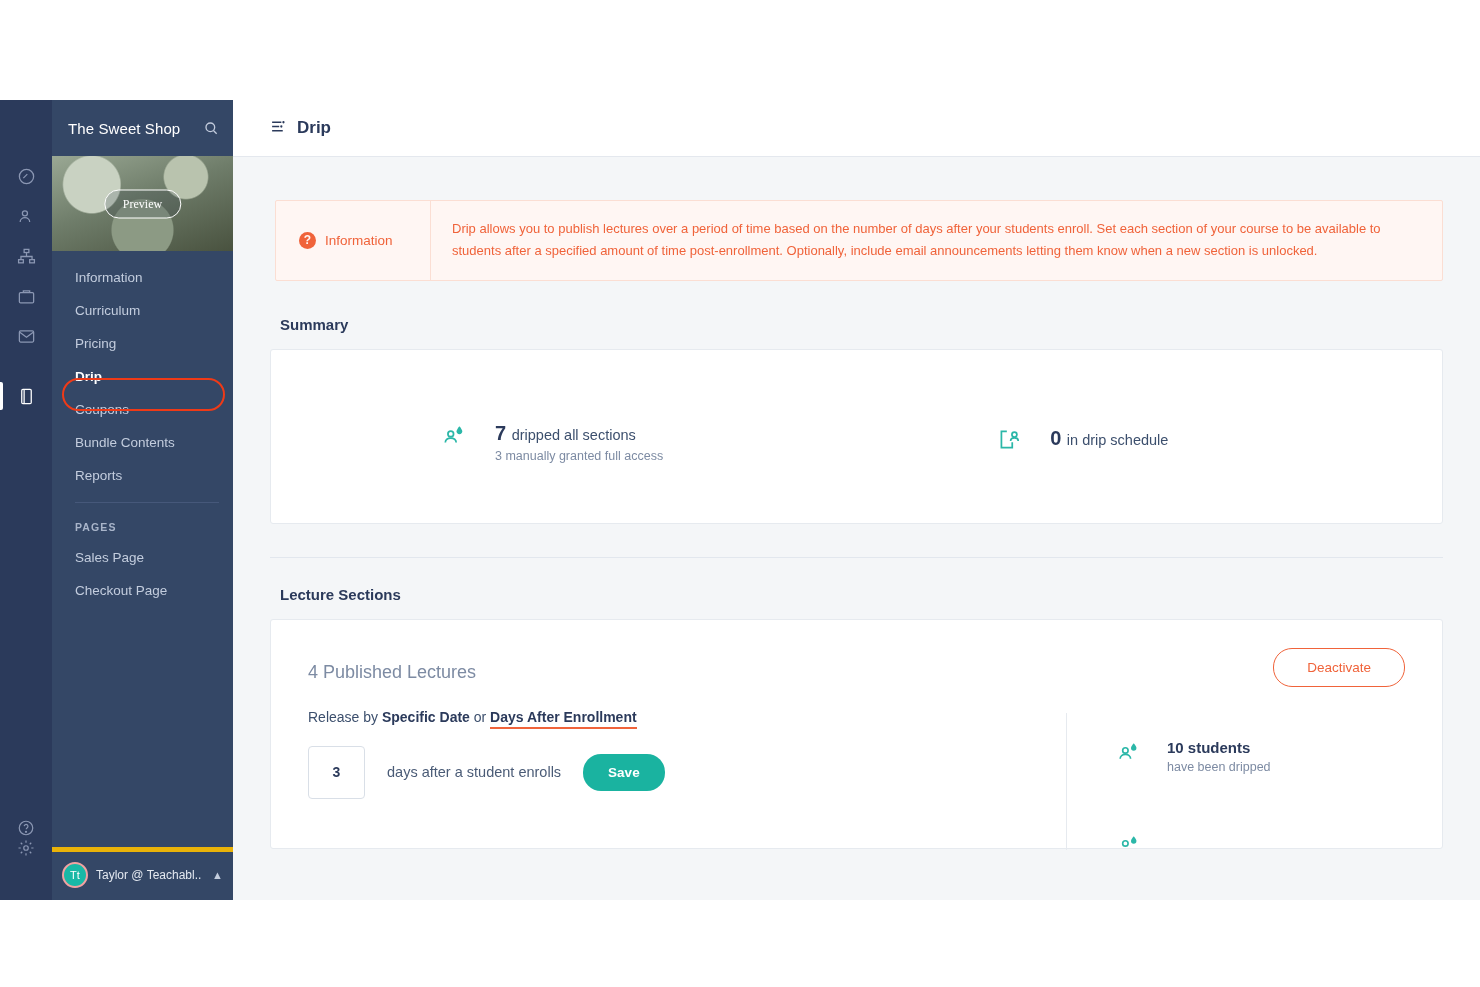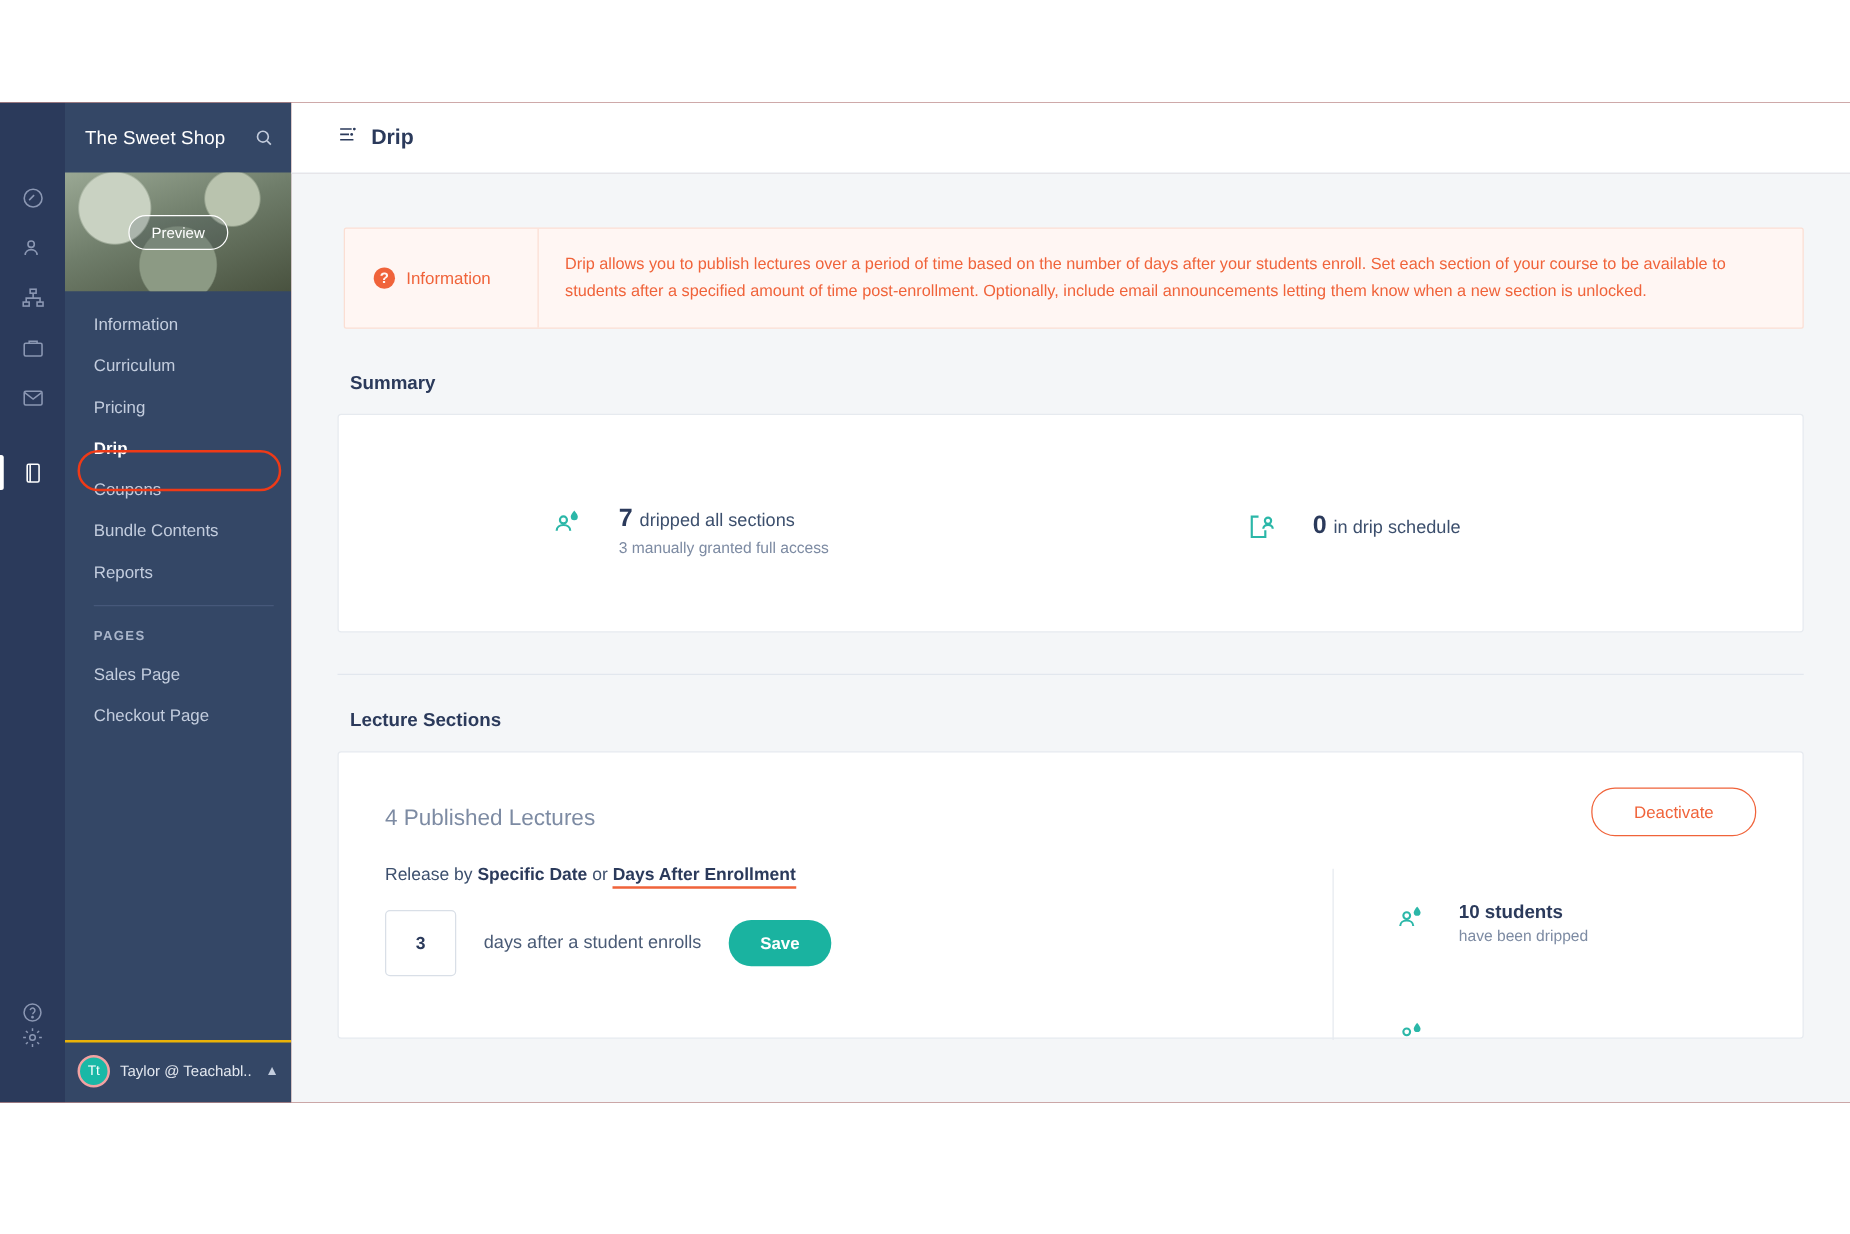--- a/index.html
+++ b/index.html
@@ -5,23 +5,23 @@
   * { box-sizing: border-box; margin: 0; padding: 0; }
   html, body {
     width: 1480px;
     height: 987px;
     background: #ffffff;
     font-family: "Liberation Sans", sans-serif;
     overflow: hidden;
   }
   .screen {
     position: absolute;
-    left: 0; top: 82px;
+    left: 0; top: 100px;
     width: 1480px; height: 800px;
-    background: #7f1d1d;
+    background: #3b82f6;
     overflow: hidden;
   }
 
   
   .rail {
     position: absolute; left: 0; top: 0;
     width: 52px; height: 800px;
     background: #2b3a5b;
     display: flex; flex-direction: column; align-items: center;
   }
@@ -54,20 +54,21 @@
   .brand-search { color: #c2cbdc; display: flex; align-items: center; }
 
   .course-thumb {
     position: relative;
     height: 95px; margin: 0;
     background:
       radial-gradient(circle at 22% 30%, #c9d2c2 0 18%, transparent 19%),
       radial-gradient(circle at 74% 22%, #b9c3ae 0 14%, transparent 15%),
       radial-gradient(circle at 50% 78%, #8c9a84 0 26%, transparent 27%),
       linear-gradient(160deg, #9aa894 0%, #6f7d6a 45%, #49523f 100%);
+    font-family: Liberation Serif, serif;
   }
   .preview-btn {
     position: absolute; left: 50%; top: 50%;
     transform: translate(-50%, -50%);
     border: 1.5px solid #ffffff; border-radius: 16px;
     color: #ffffff; font-size: 12px; padding: 6px 18px;
     background: rgba(40,50,70,.18);
     white-space: nowrap;
   }
 
@@ -90,21 +91,21 @@
     padding: 18px 16px 8px 23px;
     font-size: 10.5px; letter-spacing: 1.1px; color: #a9b5ca; font-weight: bold;
   }
 
   .sidebar-footer {
     position: absolute; left: 0; bottom: 0; width: 181px;
   }
   .footer-user {
     display: flex; align-items: center; gap: 8px;
     padding: 10px 10px 12px 10px;
-    border-top: 2px solid #eab308;
+    border-top: 5px solid #eab308;
     justify-content: flex-end;
   }
   .avatar {
     width: 26px; height: 26px; border-radius: 50%;
     background: #19b8a6; color: #fff; font-size: 11px;
     display: flex; align-items: center; justify-content: center;
     border: 2px solid #f2a2a2; flex: 0 0 auto;
   }
   .footer-name { font-size: 12px; color: #e3e8f0; flex: 1 1 auto; white-space: nowrap; overflow: hidden; }
   .chev { color: #c3cdde; font-size: 11px; }

